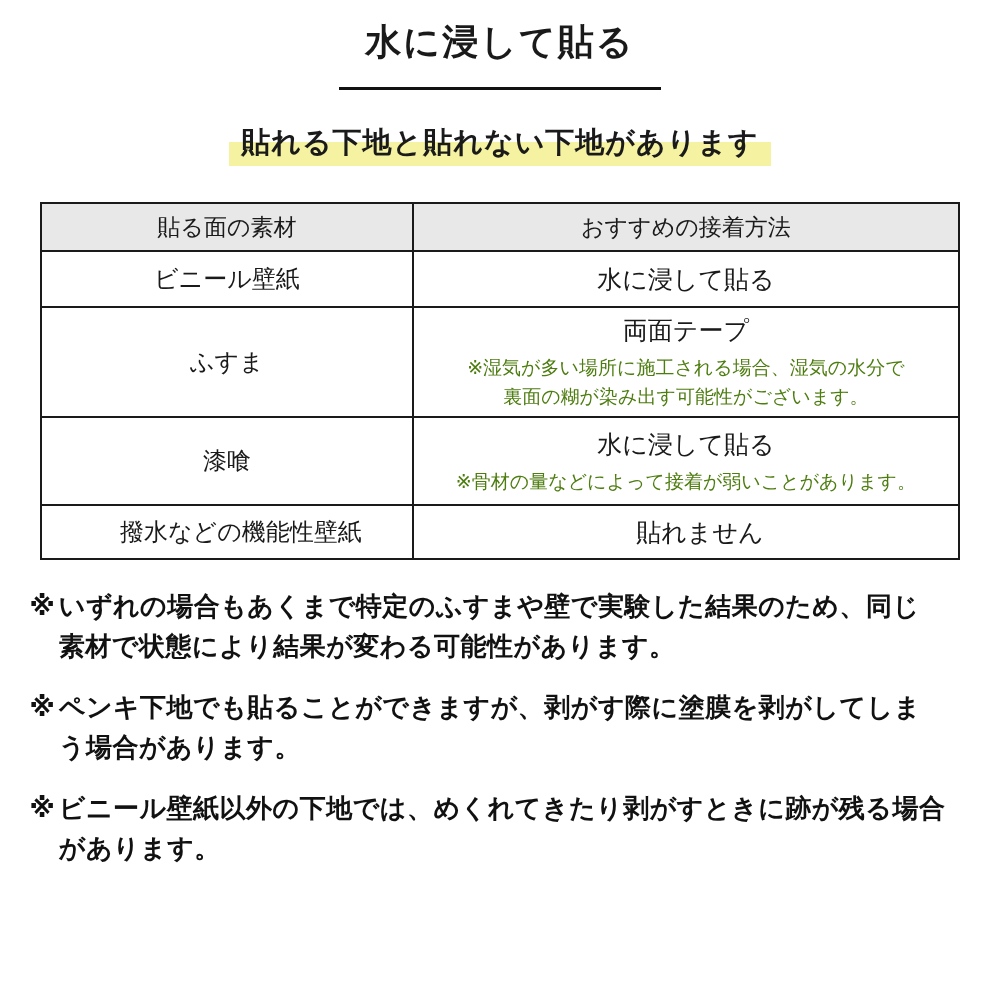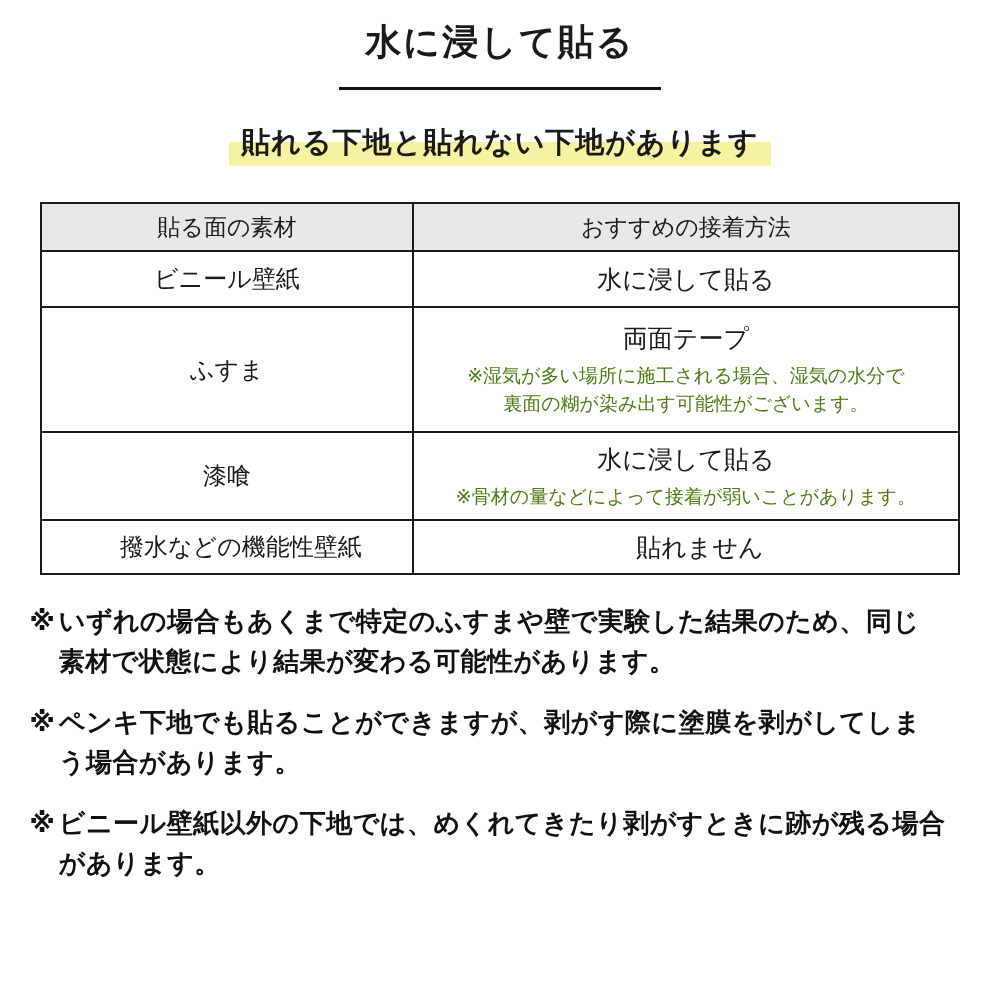--- a/index.html
+++ b/index.html
@@ -65,21 +65,21 @@
   .method-main { font-size: 25px; font-weight: 500; }
   .method-note {
     font-size: 19px;
     font-weight: 400;
     color: #4d7c0f;
     margin-top: 6px;
     line-height: 1.5;
     white-space: pre-line;
   }
   tr.r1 td { height: 56px; }
-  tr.r2 td { height: 125px; }
+  tr.r2 td { height: 110px; }
   tr.r3 td { height: 88px; }
   tr.r4 td { height: 54px; padding-left: 36px; }
   tr.r5 td { height: 86px; }
 
   .notes {
     width: 945px;
     margin: 26px auto 0 auto;
     padding-left: 2px;
   }
   .note {

